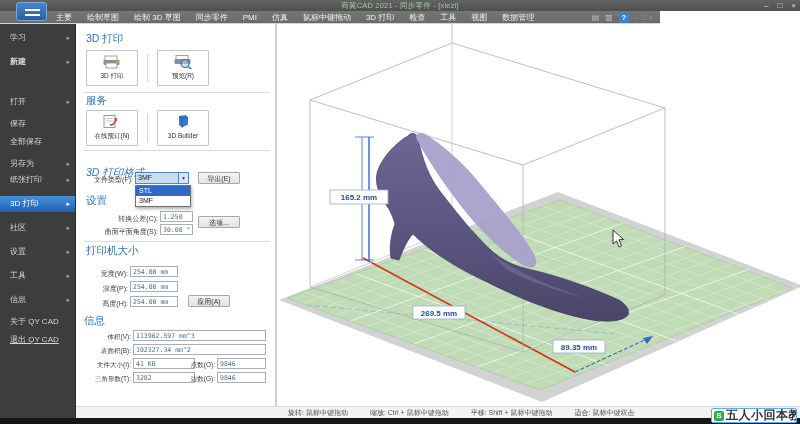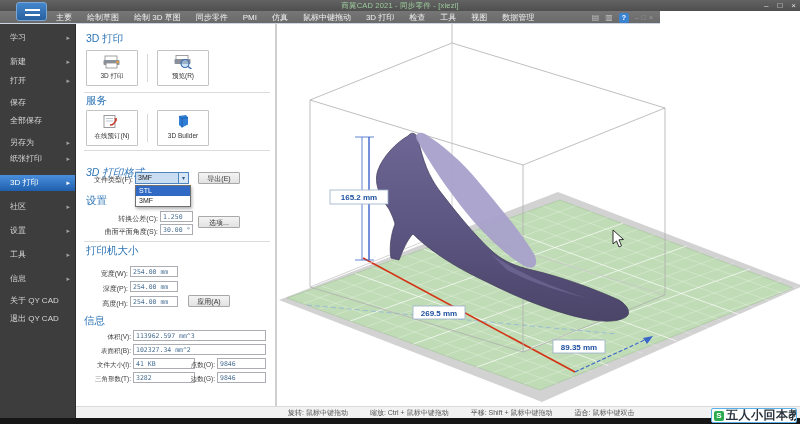--- a/index.html
+++ b/index.html
@@ -118,33 +118,33 @@
     <span class="ghost-controls">–□×</span>
   </div>
 </div>
 
 <div class="app-button">
   <div class="bars"></div>
 </div>
 
 <div class="appmenu">
     <div class="am-item" style="margin-top: 6px;"><span>学习</span><span class="am-arrow">▸</span></div>
-    <div class="am-item" style="margin-top: 8px;"><span>新建</span><span class="am-arrow">▸</span></div>
-    <div class="am-item" style="margin-top: 3px;"><span>打开</span><span class="am-arrow">▸</span></div>
+    <div class="am-item" style="margin-top: 8px; font-weight: bold;"><span>新建</span><span class="am-arrow">▸</span></div>
+    <div class="am-item" style="margin-top: 24px;"><span>打开</span><span class="am-arrow">▸</span></div>
     <div class="am-item" style="margin-top: 6px;"><span>保存</span></div>
     <div class="am-item" style="margin-top: 2px;"><span>全部保存</span></div>
     <div class="am-item" style="margin-top: 6px;"><span>另存为</span><span class="am-arrow">▸</span></div>
     <div class="am-item" style="margin-top: 0;"><span>纸张打印</span><span class="am-arrow">▸</span></div>
     <div class="am-item active" style="margin-top: 8px;"><span>3D 打印</span><span class="am-arrow">▸</span></div>
     <div class="am-item" style="margin-top: 8px;"><span>社区</span><span class="am-arrow">▸</span></div>
     <div class="am-item" style="margin-top: 8px;"><span>设置</span><span class="am-arrow">▸</span></div>
     <div class="am-item" style="margin-top: 8px;"><span>工具</span><span class="am-arrow">▸</span></div>
     <div class="am-item" style="margin-top: 8px;"><span>信息</span><span class="am-arrow">▸</span></div>
     <div class="am-item" style="margin-top: 6px;"><span>关于 QY CAD</span></div>
-    <div class="am-item" style="margin-top: 2px;"><span>退出 QY CAD</span></div>
+    <div class="am-item" style="margin-top: 2px; text-decoration: underline;"><span>退出 QY CAD</span></div>
   </div>
 
 <div class="panel">
 
   <div class="sec-title" style="left:10px; top:8px;">3D 打印</div>
 
   <div class="big-btn" style="left:10px; top:26px;">
     <svg width="20" height="15" viewBox="0 0 20 15">
       <rect x="3" y="2" width="12" height="4.5" fill="#fff" stroke="#8a8a8a" stroke-width="0.8"></rect>
       <rect x="1.5" y="6" width="16" height="5" rx="1" fill="#8a9099"></rect>

